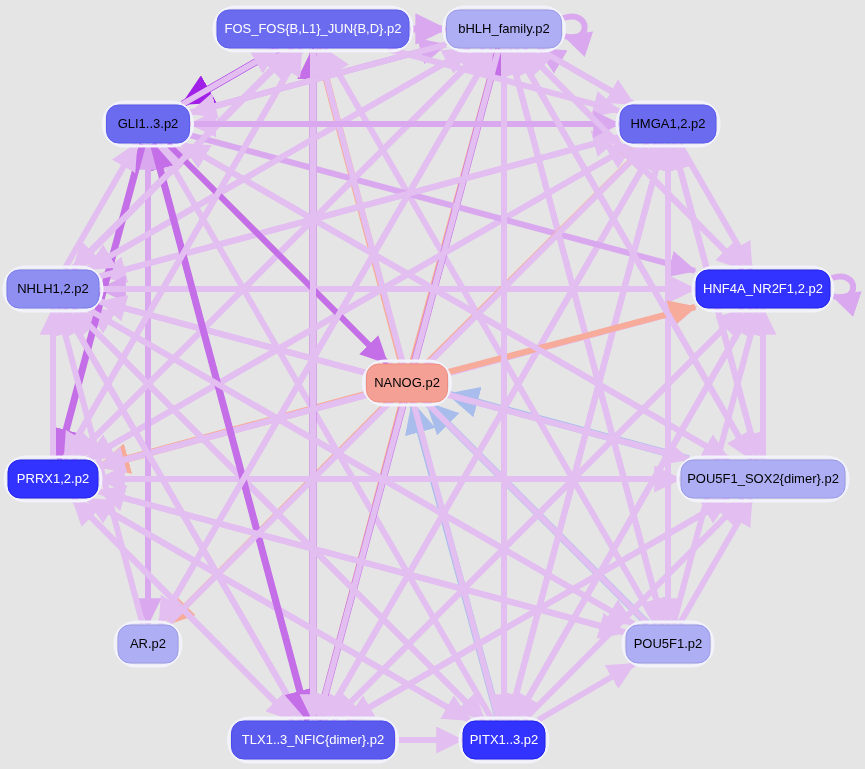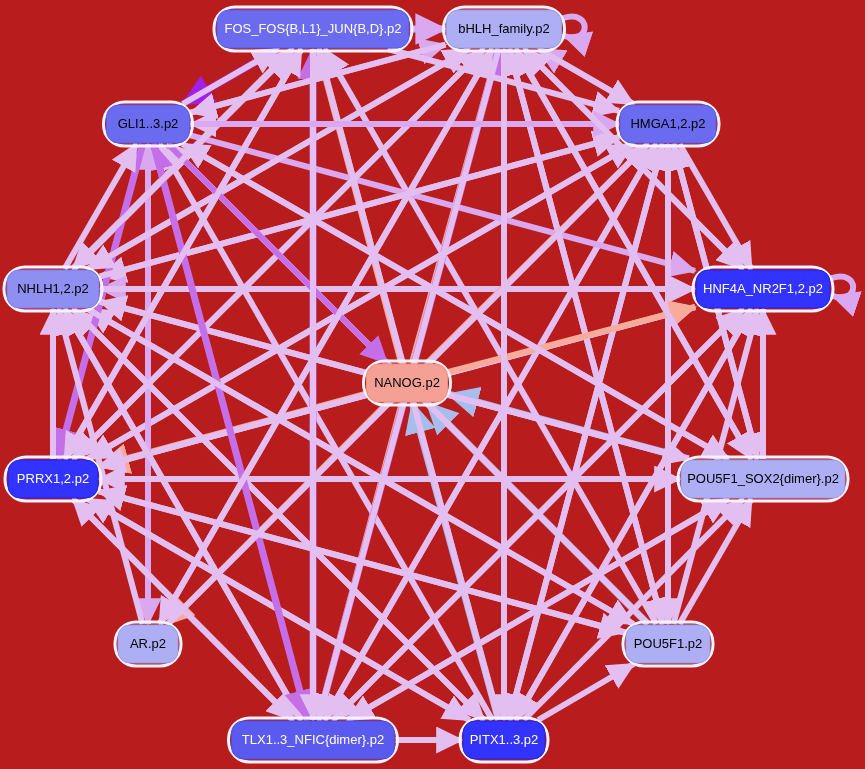--- a/index.html
+++ b/index.html
@@ -7,21 +7,21 @@
     padding: 0;
     background: #ffffff;
   }
   body {
     font-family: "Liberation Sans", sans-serif;
   }
   #canvas-wrap {
     position: relative;
     width: 865px;
     height: 769px;
-    background: #b91c1c;
+    background: #e5e5e5;
     overflow: hidden;
   }
   svg#graph {
     position: absolute;
     left: 0;
     top: 0;
     width: 865px;
     height: 769px;
     display: block;
   }

